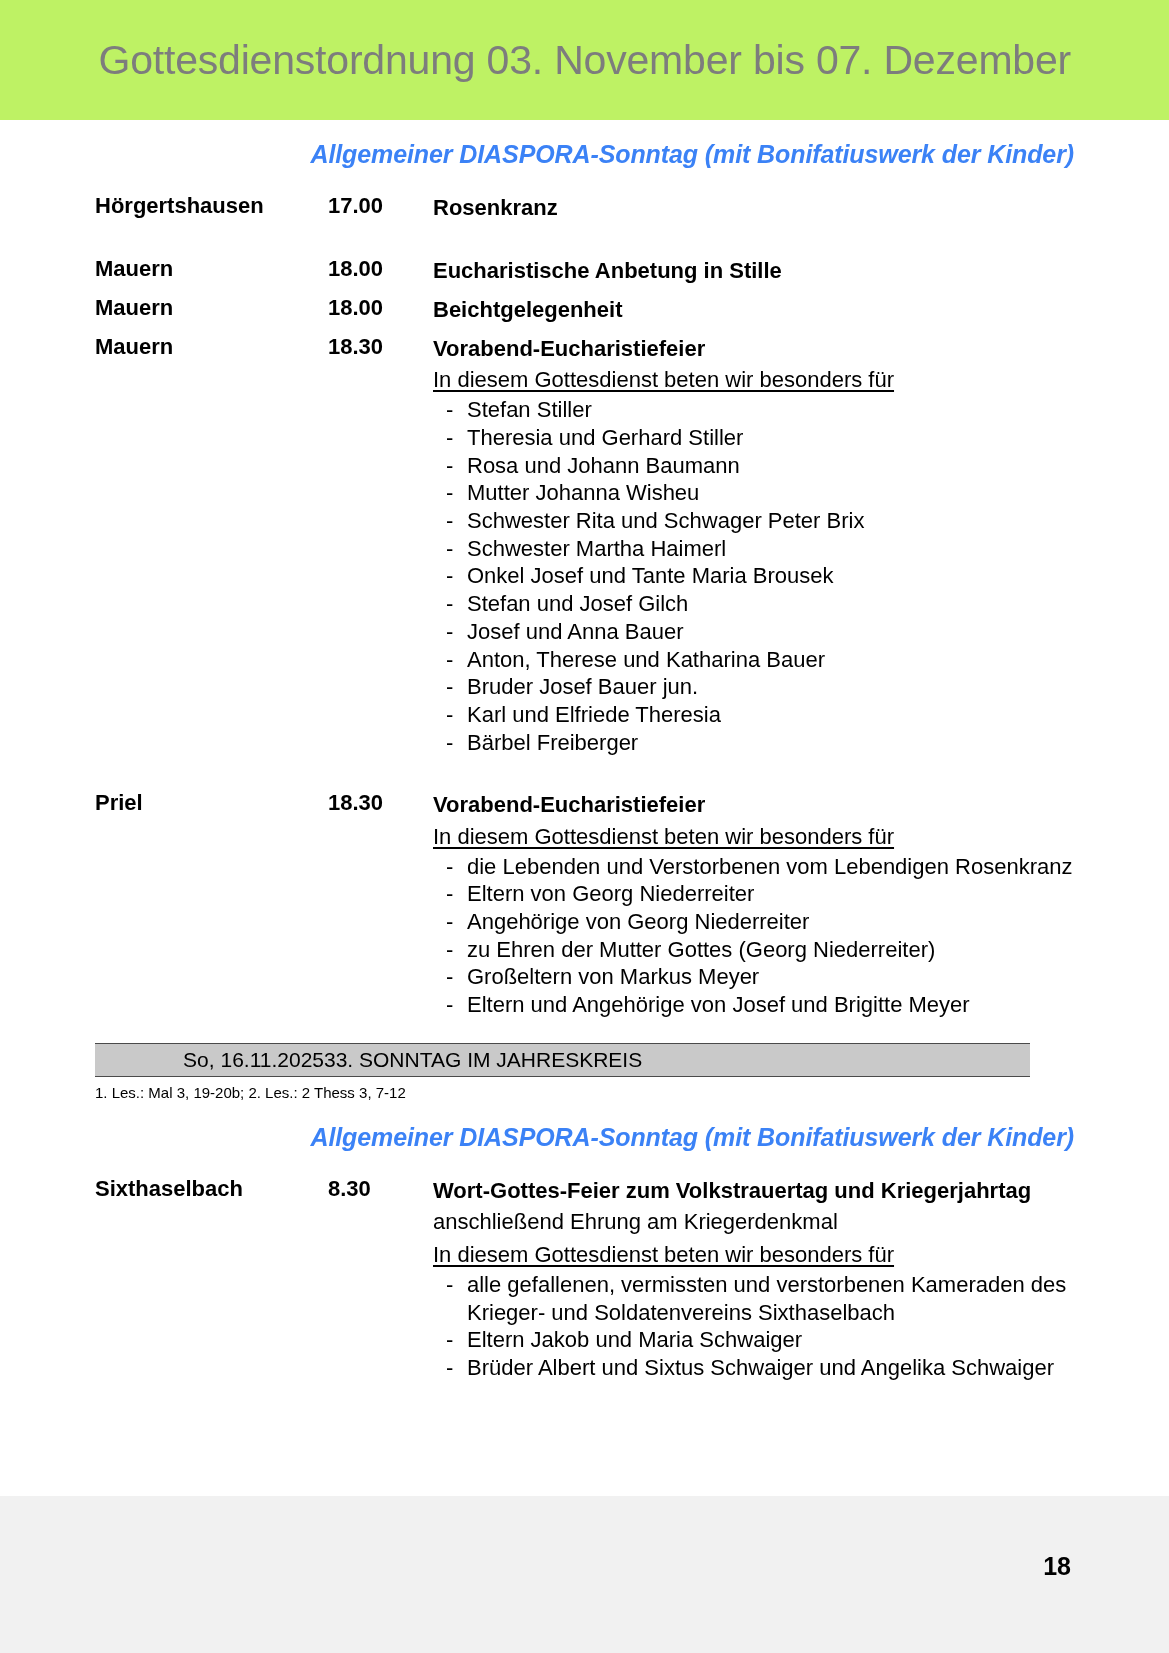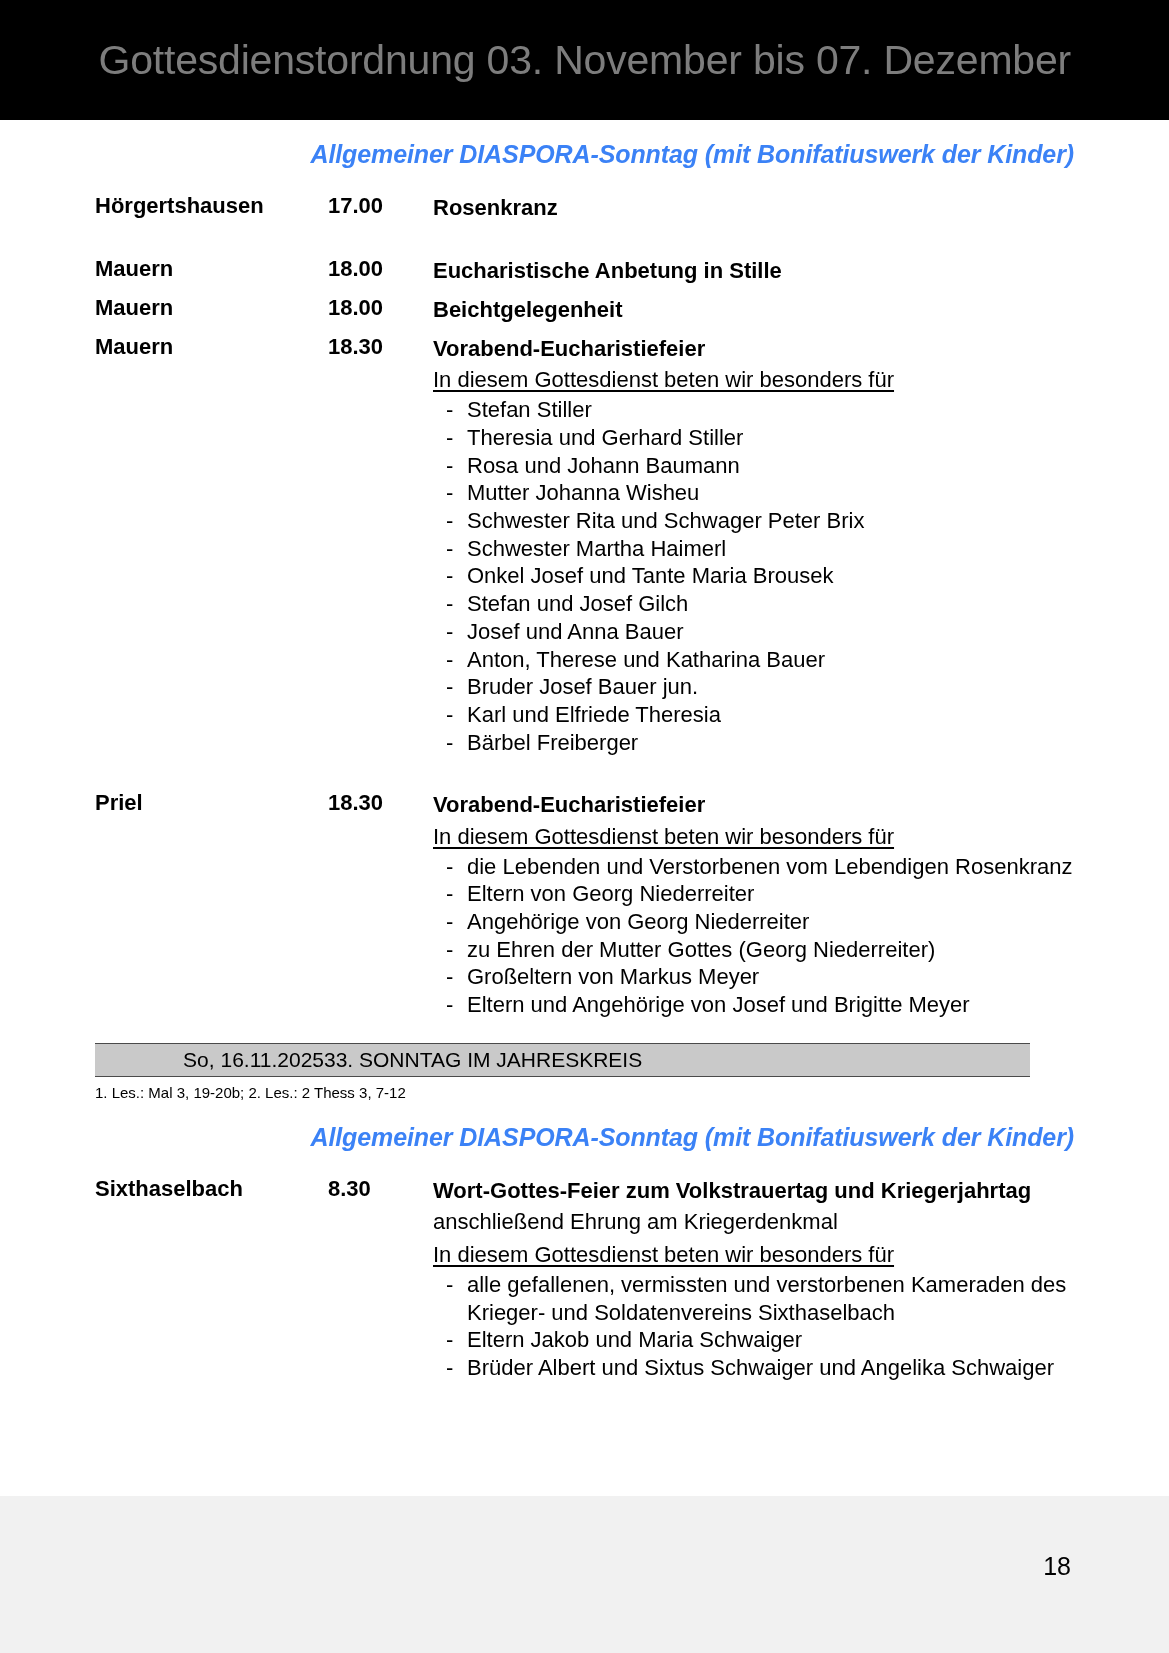--- a/index.html
+++ b/index.html
@@ -12,21 +12,21 @@
   body {
     font-family: "Liberation Sans", sans-serif;
     background: #ffffff;
     color: #000000;
     position: relative;
     overflow: hidden;
   }
 
   
   .page-header {
-    background: #000000;
+    background: #bef264;
     height: 120px;
     width: 1169px;
     display: flex;
     align-items: center;
     justify-content: flex-end;
     padding-right: 98px;
   }
 
   .page-header .title {
     font-size: 41px;
@@ -139,20 +139,21 @@
   }
 
   
   .page-footer {
     position: absolute;
     left: 0;
     bottom: 0;
     width: 1169px;
     height: 157px;
     background: #f1f1f1;
+    font-weight: bold;
   }
   .page-footer .page-number {
     position: absolute;
     right: 98px;
     top: 56px;
     font-size: 25px;
     color: #000000;
   }
 
   .spacer-10 { height: 10px; }

